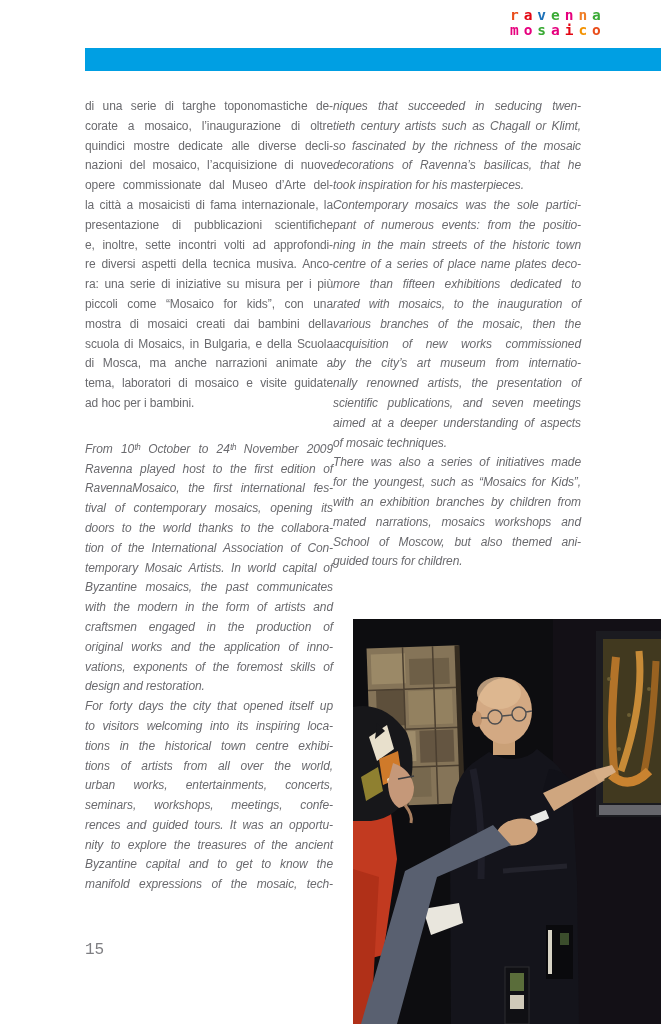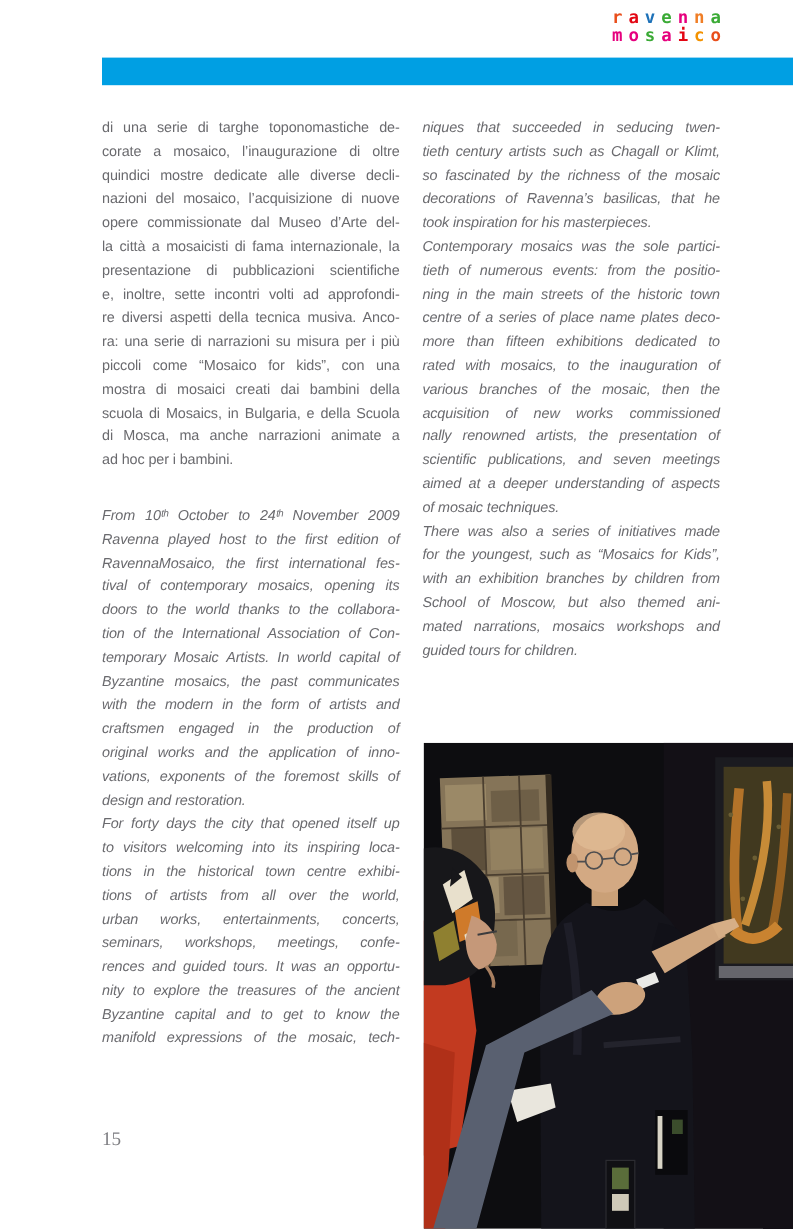--- a/index.html
+++ b/index.html
@@ -7,28 +7,28 @@
     width:661px; height:1024px; position:relative; background:#ffffff;
     font-family:"Liberation Sans", sans-serif; overflow:hidden;
   }
   .accent-bar { position:absolute; left:85px; top:48px; width:576px; height:23px; background:#009fe3; }
   .brand-logo { position:absolute; left:507px; top:8px; }
   .logo-row { display:flex; height:15px; }
   .logo-letter {
     width:13.7px; text-align:center; font-family:"DejaVu Sans Mono", monospace;
     font-weight:bold; font-size:14.5px; line-height:15px; letter-spacing:-1px;
   }
-  .columns { position:absolute; left:85px; top:97px; display:flex; gap:19px; }
+  .columns { position:absolute; left:85px; top:97px; display:flex; }
   .col { width:248px; color:#6a6a6e; font-size:12px; line-height:19.8px; letter-spacing:-0.1px; }
   .para.italic { font-style:italic; }
   .para.gap { margin-bottom:26px; }
   .line { text-align:justify; text-align-last:justify; white-space:normal; }
   .line.last { text-align-last:left; }
   .page-number {
-    position:absolute; left:85px; top:941px; font-family:Liberation Serif, serif;
+    position:absolute; left:85px; top:941px; font-family:Liberation Mono, monospace;
     font-size:16px; color:#7e7e82;
   }
   .photo { position:absolute; left:353px; top:619px; width:308px; height:405px; }
   .photo svg { display:block; }
 </style>
 </head>
 <body>
 
 <div class="brand-logo">
   <div class="logo-row">
@@ -58,25 +58,26 @@
       <div class="para regular gap">
         <div class="line">di una serie di targhe toponomastiche de-</div>
         <div class="line">corate a mosaico, l’inaugurazione di oltre</div>
         <div class="line">quindici mostre dedicate alle diverse decli-</div>
         <div class="line">nazioni del mosaico, l’acquisizione di nuove</div>
         <div class="line">opere commissionate dal Museo d’Arte del-</div>
         <div class="line">la città a mosaicisti di fama internazionale, la</div>
         <div class="line">presentazione di pubblicazioni scientifiche</div>
         <div class="line">e, inoltre, sette incontri volti ad approfondi-</div>
         <div class="line">re diversi aspetti della tecnica musiva. Anco-</div>
-        <div class="line">ra: una serie di narrazioni su misura per i più</div>
+        <div class="line">ra: una serie di iniziative su misura per i più</div>
         <div class="line">piccoli come “Mosaico for kids”, con una</div>
         <div class="line">mostra di mosaici creati dai bambini della</div>
         <div class="line">scuola di Mosaics, in Bulgaria, e della Scuola</div>
         <div class="line">di Mosca, ma anche narrazioni animate a</div>
+        <div class="line">tema, laboratori di mosaico e visite guidate</div>
         <div class="line last">ad hoc per i bambini.</div>
       </div>
       <div class="para italic">
         <div class="line">From 10ᵗʰ October to 24ᵗʰ November 2009</div>
         <div class="line">Ravenna played host to the first edition of</div>
         <div class="line">RavennaMosaico, the first international fes-</div>
         <div class="line">tival of contemporary mosaics, opening its</div>
         <div class="line">doors to the world thanks to the collabora-</div>
         <div class="line">tion of the International Association of Con-</div>
         <div class="line">temporary Mosaic Artists. In world capital of</div>
@@ -103,38 +104,39 @@
   <div class="col">
       <div class="para italic">
         <div class="line">niques that succeeded in seducing twen-</div>
         <div class="line">tieth century artists such as Chagall or Klimt,</div>
         <div class="line">so fascinated by the richness of the mosaic</div>
         <div class="line">decorations of Ravenna’s basilicas, that he</div>
         <div class="line last">took inspiration for his masterpieces.</div>
       </div>
       <div class="para italic">
         <div class="line">Contemporary mosaics was the sole partici-</div>
-        <div class="line">tieth of numerous events: from the positio-</div>
+        <div class="line">pant of numerous events: from the positio-</div>
         <div class="line">ning in the main streets of the historic town</div>
         <div class="line">centre of a series of place name plates deco-</div>
         <div class="line">more than fifteen exhibitions dedicated to</div>
         <div class="line">rated with mosaics, to the inauguration of</div>
         <div class="line">various branches of the mosaic, then the</div>
         <div class="line">acquisition of new works commissioned</div>
+        <div class="line">by the city’s art museum from internatio-</div>
         <div class="line">nally renowned artists, the presentation of</div>
         <div class="line">scientific publications, and seven meetings</div>
         <div class="line">aimed at a deeper understanding of aspects</div>
         <div class="line last">of mosaic techniques.</div>
       </div>
       <div class="para italic">
         <div class="line">There was also a series of initiatives made</div>
         <div class="line">for the youngest, such as “Mosaics for Kids”,</div>
         <div class="line">with an exhibition branches by children from</div>
+        <div class="line">mated narrations, mosaics workshops and</div>
         <div class="line">School of Moscow, but also themed ani-</div>
-        <div class="line">mated narrations, mosaics workshops and</div>
         <div class="line last">guided tours for children.</div>
       </div>
     </div>
 </div>
 
 <div class="page-number">15</div>
 
 <div class="photo">
   <svg viewBox="0 0 308 405" width="308" height="405" xmlns="http://www.w3.org/2000/svg">
 

